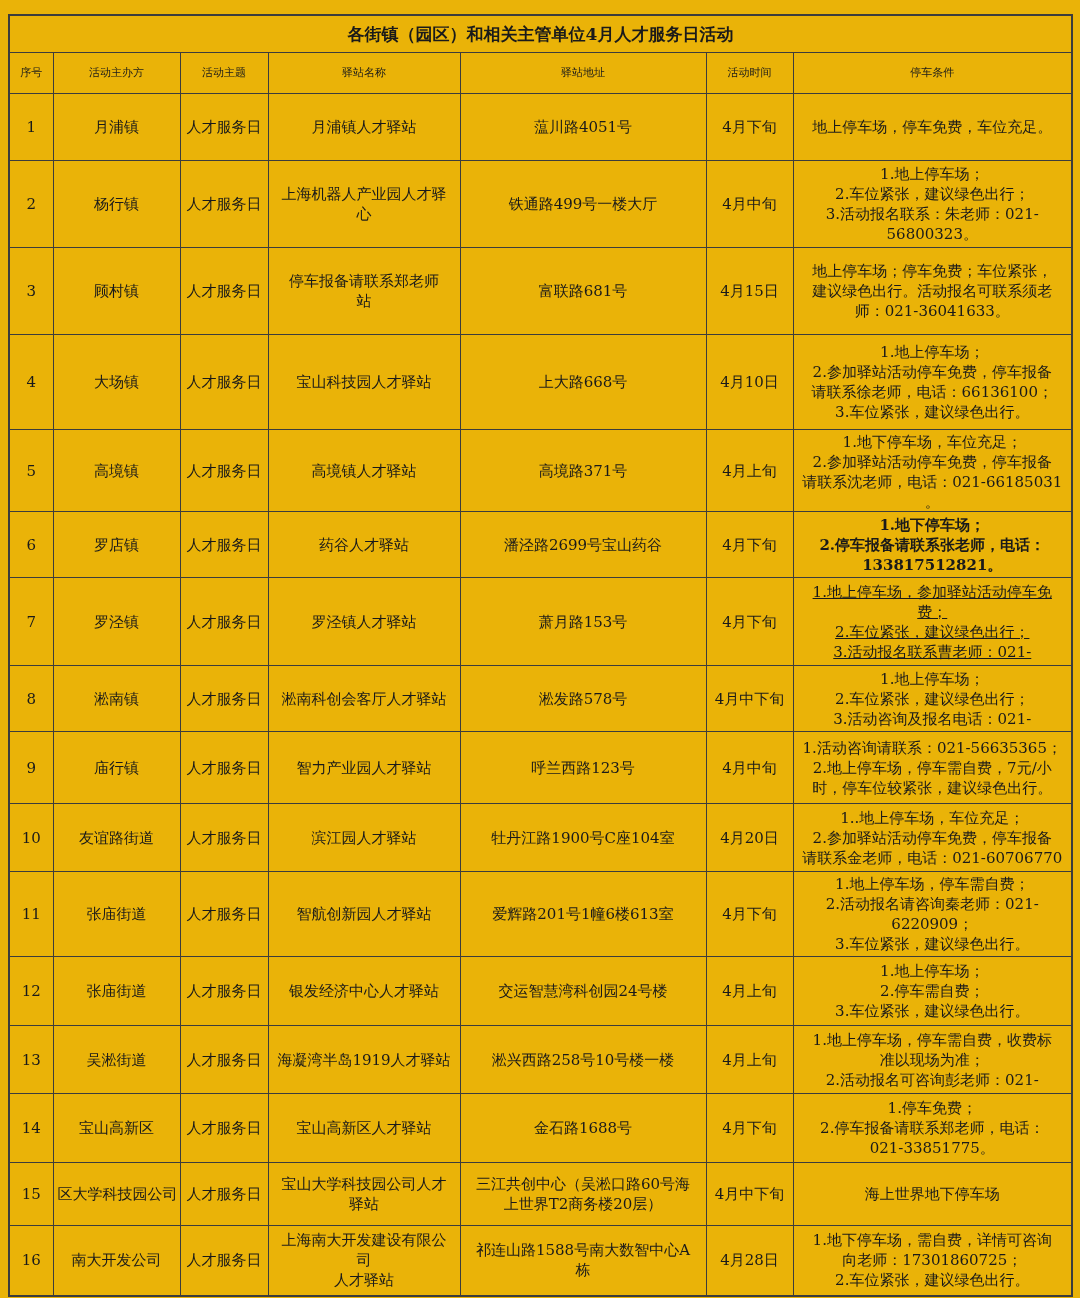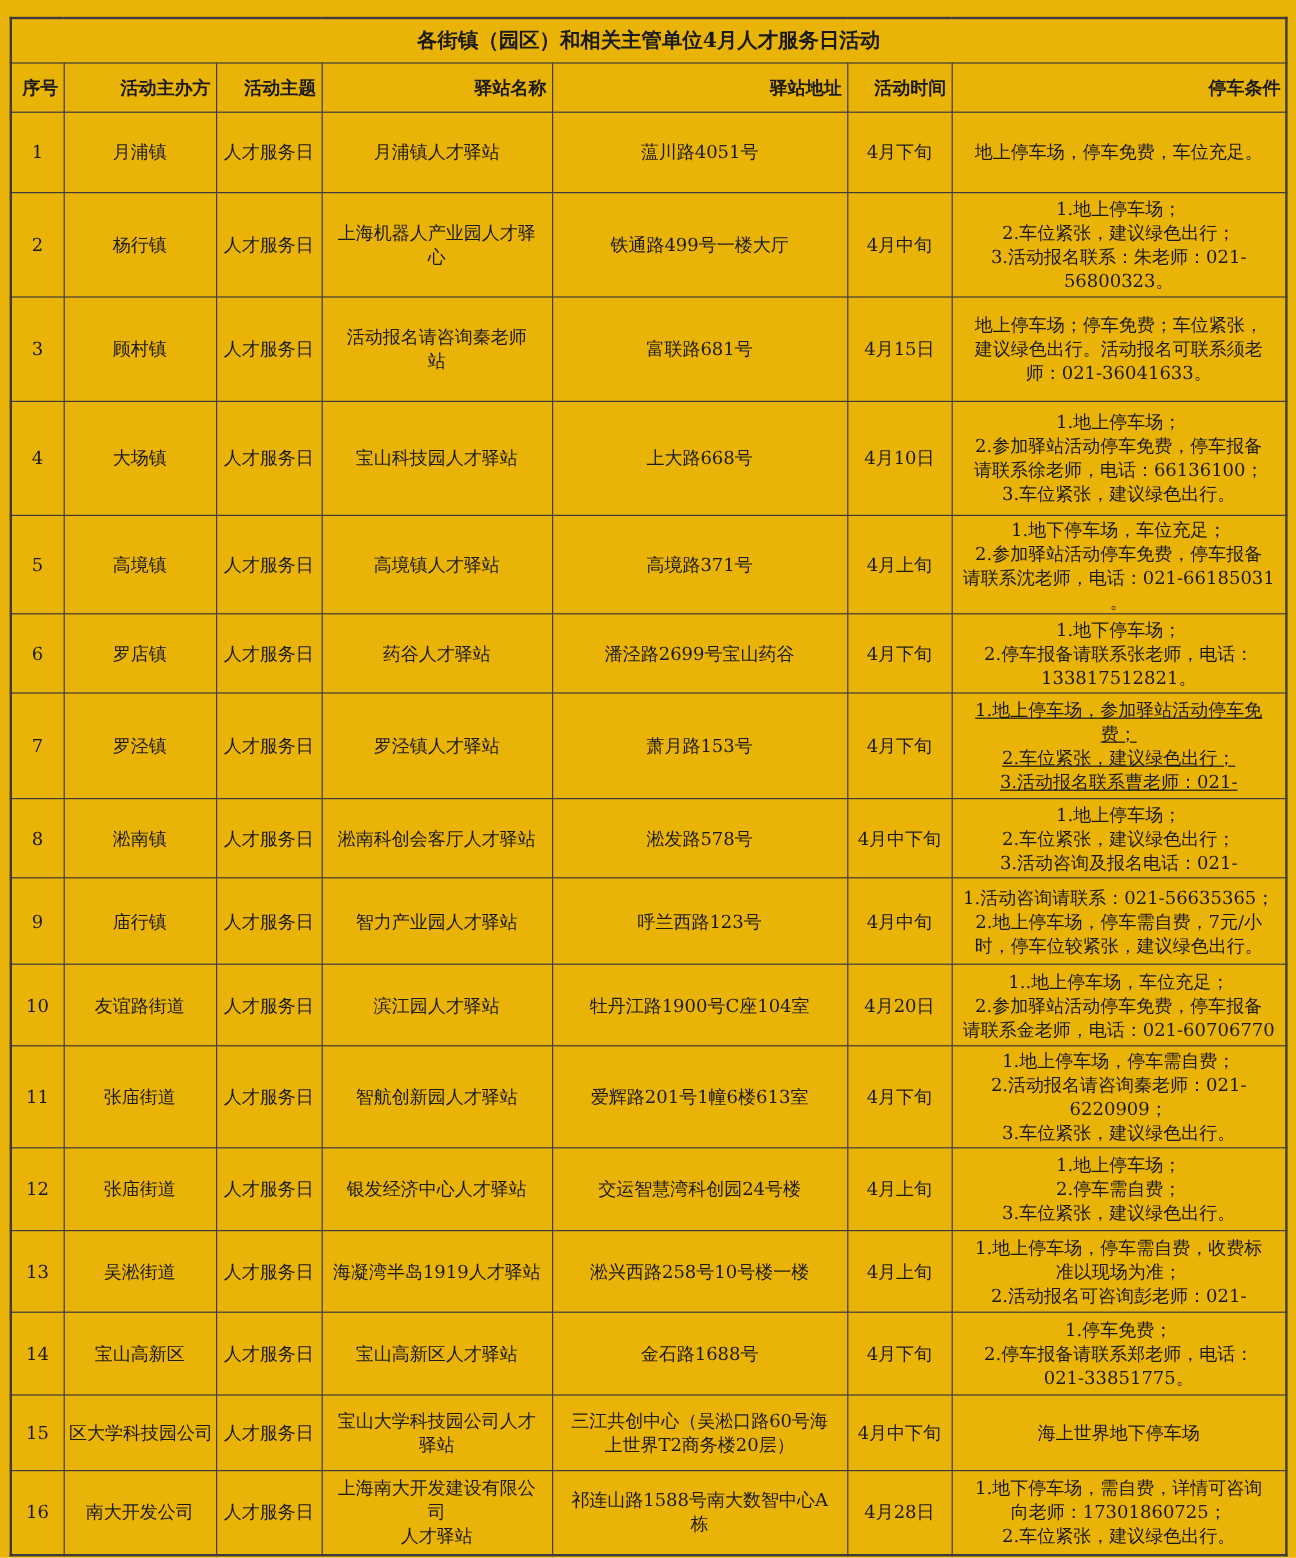--- a/index.html
+++ b/index.html
@@ -15,21 +15,21 @@
     border:2px solid #3c3c3c;
   }
   table.doc th, table.doc td{
     border:1px solid #3c3c3c;
     padding:1px 4px;
     vertical-align:middle;
     font-size:15px;line-height:20px;
     overflow:hidden;
   }
   tr.title-row th{height:34px;font-size:17px;font-weight:bold;text-align:center;}
-  tr.header-row th{height:38px;font-size:15px;font-weight:bold;text-align:right;}
+  tr.header-row th{height:38px;font-size:11px;font-weight:normal;text-align:center;}
   td.c-center{text-align:center;}
   .nowrap{white-space:nowrap;}
   .pre{white-space:pre-line;}
   td.c-park{text-align:left;padding:1px 5px;}
   .pk{white-space:pre-line;line-height:20px;overflow:hidden;text-align:center;}
 </style>
 </head>
 <body>
 
 <div class="page">
@@ -81,21 +81,21 @@
             <div class="pk" style="max-height: 83px;">1.地上停车场；
 2.车位紧张，建议绿色出行；
 3.活动报名联系：朱老师：021-
 56800323。</div>
           </td>
         </tr>
         <tr style="height: 87px;">
           <td class="c-center nowrap">3</td>
           <td class="c-center nowrap">顾村镇</td>
           <td class="c-center nowrap">人才服务日</td>
-          <td class="c-center pre">活动报名请咨询秦老师
+          <td class="c-center pre">停车报备请联系郑老师
 站</td>
           <td class="c-center pre">富联路681号</td>
           <td class="c-center nowrap">4月15日</td>
           <td class="c-park">
             <div class="pk" style="max-height: 83px;">地上停车场；停车免费；车位紧张，
 建议绿色出行。活动报名可联系须老
 师：021-36041633。</div>
           </td>
         </tr>
         <tr style="height: 95px;">
@@ -127,21 +127,21 @@
           </td>
         </tr>
         <tr style="height: 66px;">
           <td class="c-center nowrap">6</td>
           <td class="c-center nowrap">罗店镇</td>
           <td class="c-center nowrap">人才服务日</td>
           <td class="c-center pre">药谷人才驿站</td>
           <td class="c-center pre">潘泾路2699号宝山药谷</td>
           <td class="c-center nowrap">4月下旬</td>
           <td class="c-park">
-            <div class="pk" style="max-height: 62px;">1.地下停车场；
+            <div class="pk" style="max-height: 62px; font-weight: bold;">1.地下停车场；
 2.停车报备请联系张老师，电话：
 133817512821。</div>
           </td>
         </tr>
         <tr style="height: 88px;">
           <td class="c-center nowrap">7</td>
           <td class="c-center nowrap">罗泾镇</td>
           <td class="c-center nowrap">人才服务日</td>
           <td class="c-center pre">罗泾镇人才驿站</td>
           <td class="c-center pre">萧月路153号</td>

